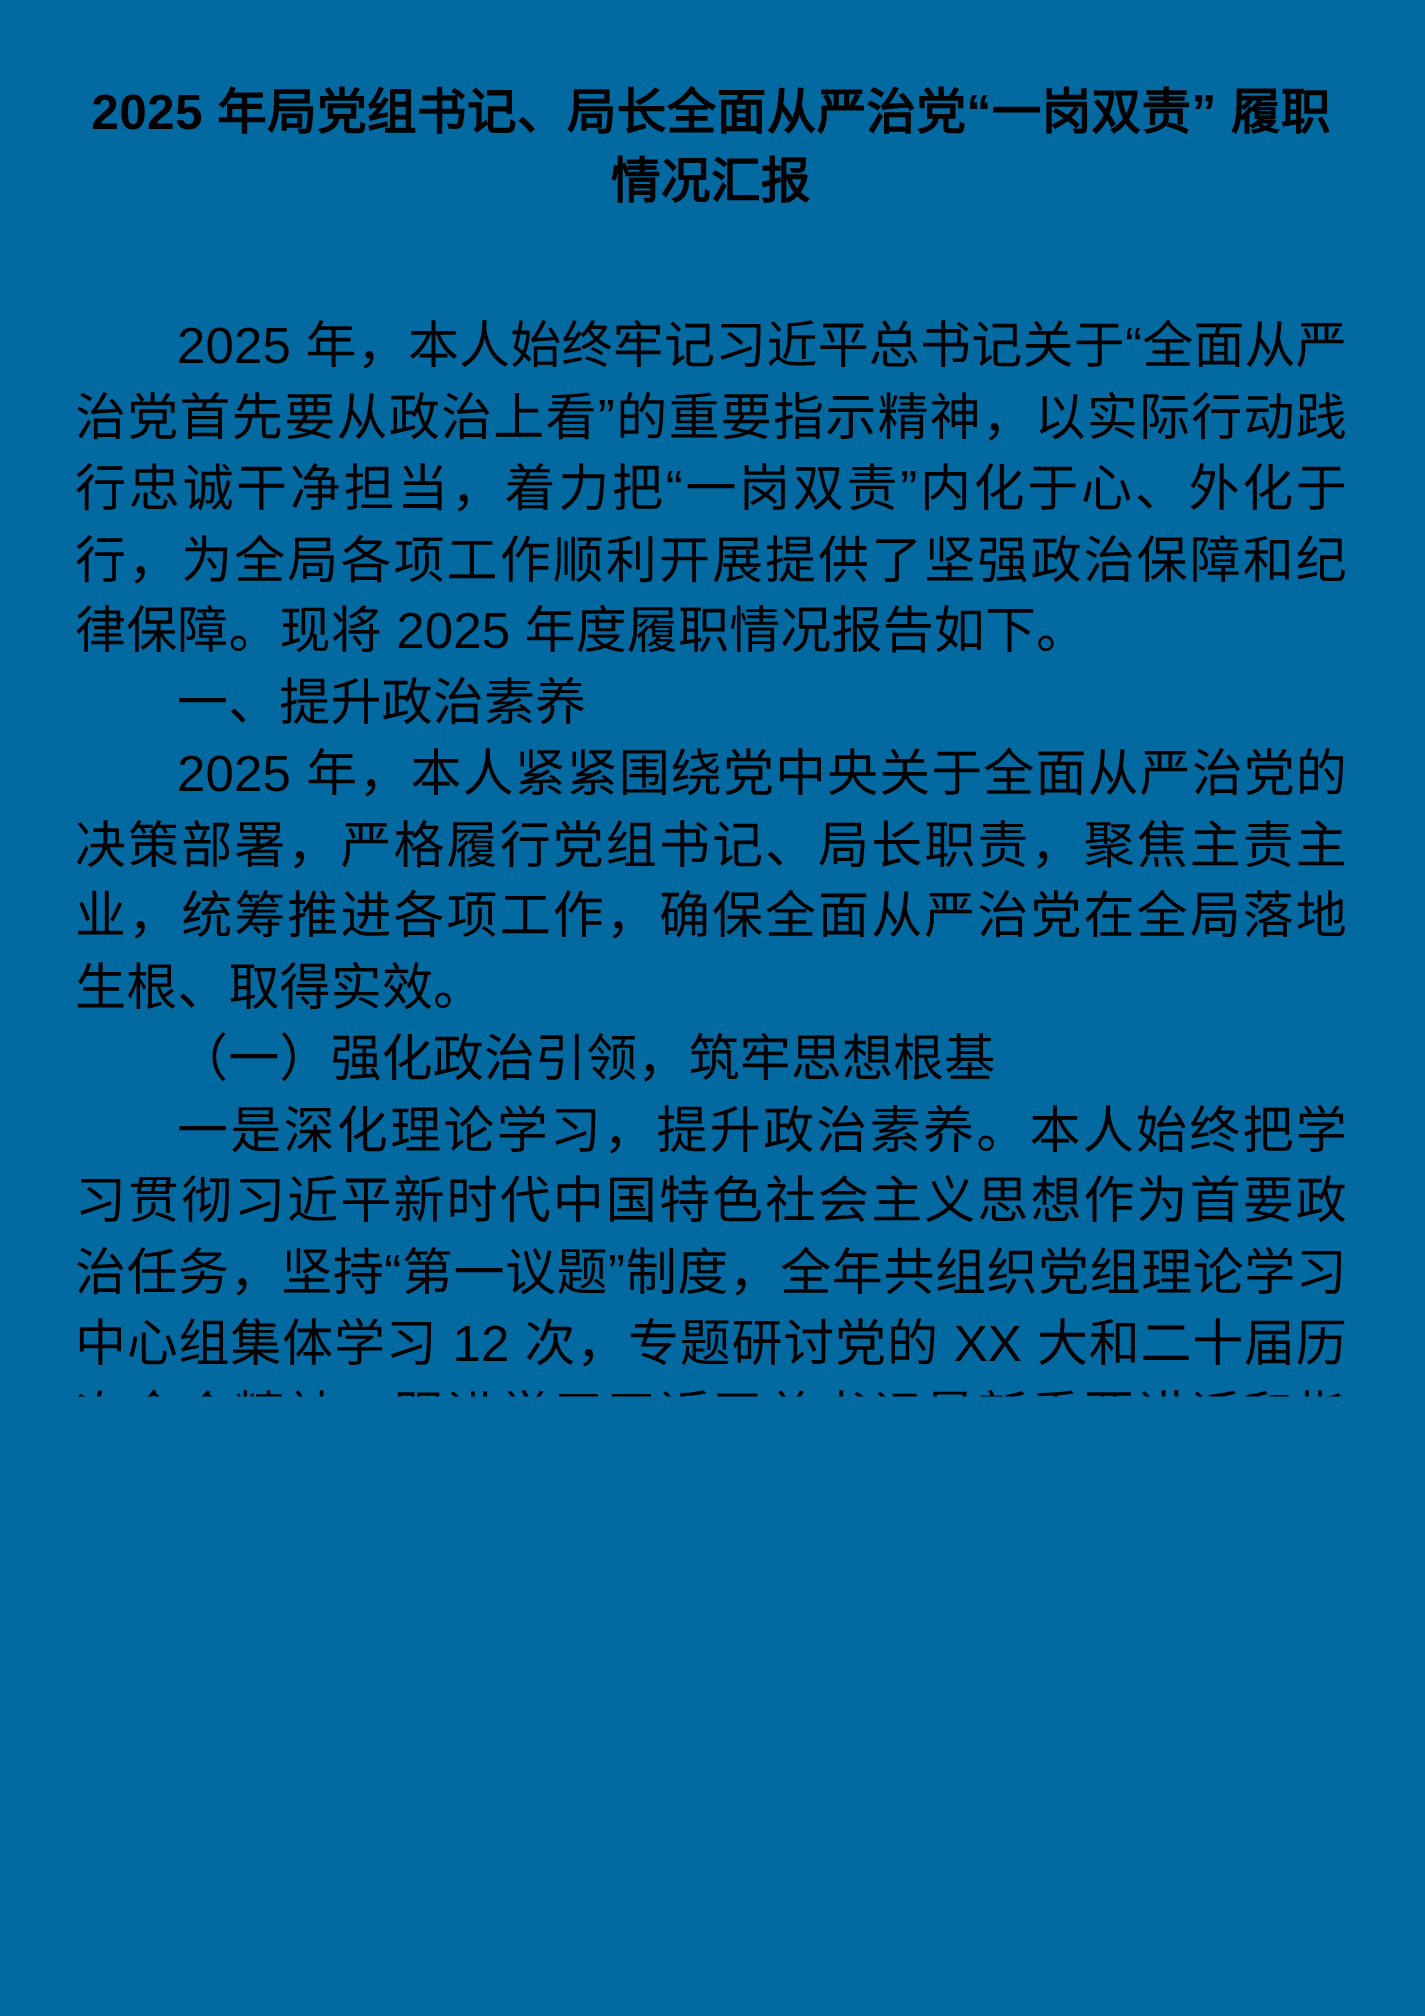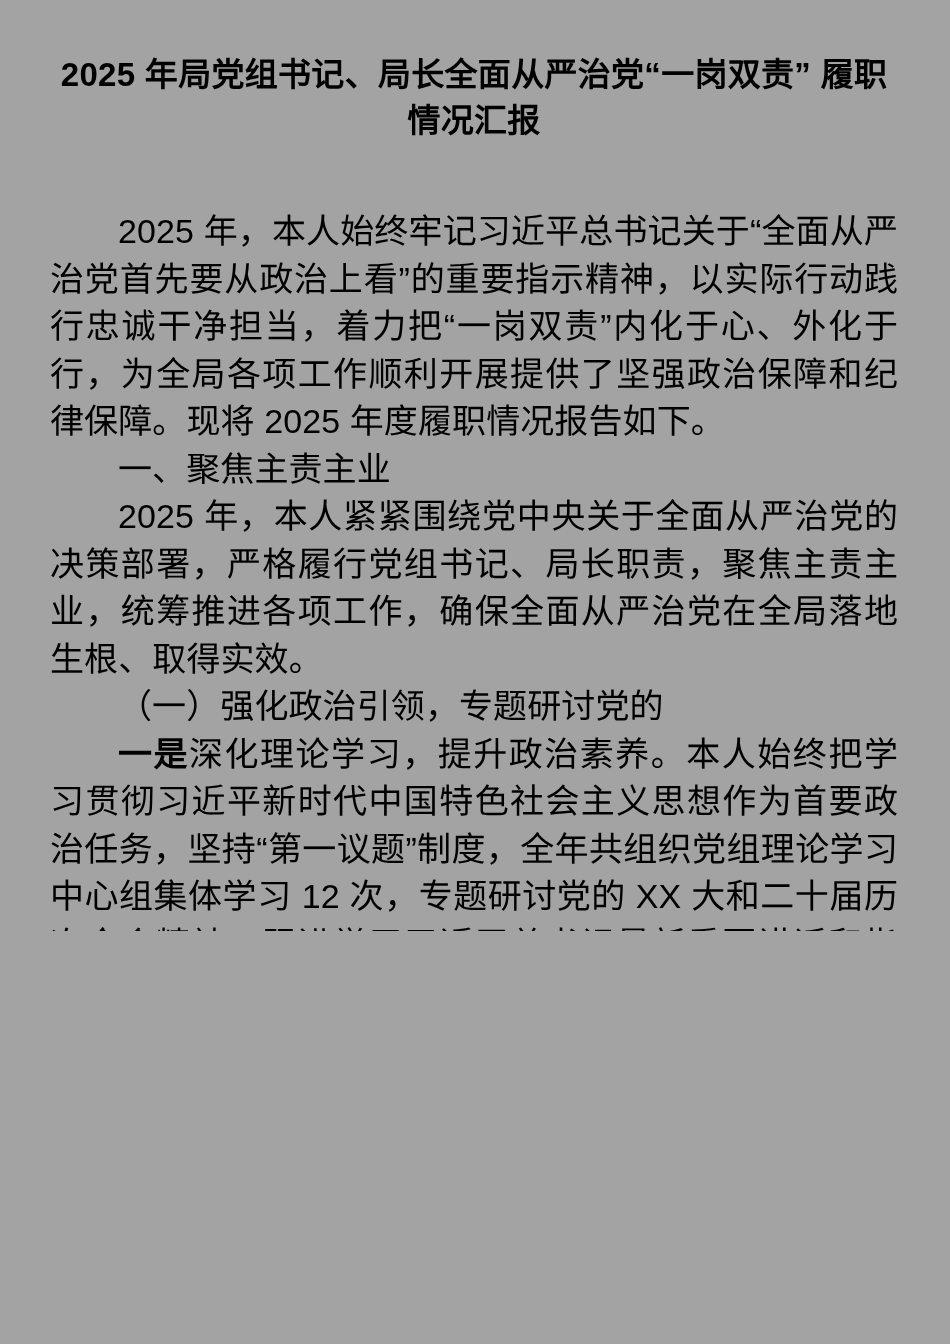--- a/index.html
+++ b/index.html
@@ -6,21 +6,21 @@
   html, body {
     margin: 0;
     padding: 0;
     background: #ffffff;
   }
 
   .page {
     position: relative;
     width: 950px;
     height: 1344px;
-    background: #a3a3a3;
+    background: #0369a1;
     overflow: hidden;
     box-sizing: border-box;
     font-family: "Liberation Sans", "DejaVu Sans", sans-serif;
     color: #000000;
     -webkit-font-smoothing: antialiased;
   }
 
   .doc-body {
     position: absolute;
     left: 50px;
@@ -55,21 +55,21 @@
     color: #000000;
     font-weight: 400;
     letter-spacing: 0.1px;
   }
 
   p.para.heading {
     text-indent: 2em;
   }
 
   b, .bold {
-    font-weight: 700;
+    font-weight: 400;
   }
 
   
   .clip-last {
     max-height: 200px;
     overflow: hidden;
   }
 </style>
 </head>
 <body>
@@ -79,22 +79,22 @@
 
     <h1 class="doc-title">
       <span>2025 年局党组书记、局长全面从严治党“一岗双责”</span>
       <span>履职情况汇报</span>
     </h1>
 
     <div class="title-gap"></div>
 
     <p class="para">2025 年，本人始终牢记习近平总书记关于“全面从严治党首先要从政治上看”的重要指示精神，以实际行动践行忠诚干净担当，着力把“一岗双责”内化于心、外化于行，为全局各项工作顺利开展提供了坚强政治保障和纪律保障。现将 2025 年度履职情况报告如下。</p>
 
-    <p class="para heading">一、聚焦主责主业</p>
+    <p class="para heading">一、提升政治素养</p>
 
     <p class="para">2025 年，本人紧紧围绕党中央关于全面从严治党的决策部署，严格履行党组书记、局长职责，聚焦主责主业，统筹推进各项工作，确保全面从严治党在全局落地生根、取得实效。</p>
 
-    <p class="para heading">（一）强化政治引领，专题研讨党的</p>
+    <p class="para heading">（一）强化政治引领，筑牢思想根基</p>
 
     <p class="para clip-last" id="rich-para"><b>一是</b><span>深化理论学习，提升政治素养。本人始终把学习贯彻习近平新时代中国特色社会主义思想作为首要政治任务，坚持“第一议题”制度，全年共组织党组理论学习中心组集体学习 12 次，专题研讨党的 XX 大和二十届历次全会精神，跟进学习习近平总书记最新重要讲话和指示批示精神，带动全局党员干部深学细悟、真信笃行。通过举办专题读书班、青年干部理论沙龙、线上学习平台等多种形式，确保理论学习入脑入心。</span></p>
 
   </div>
 </div>
 
 </body></html>

